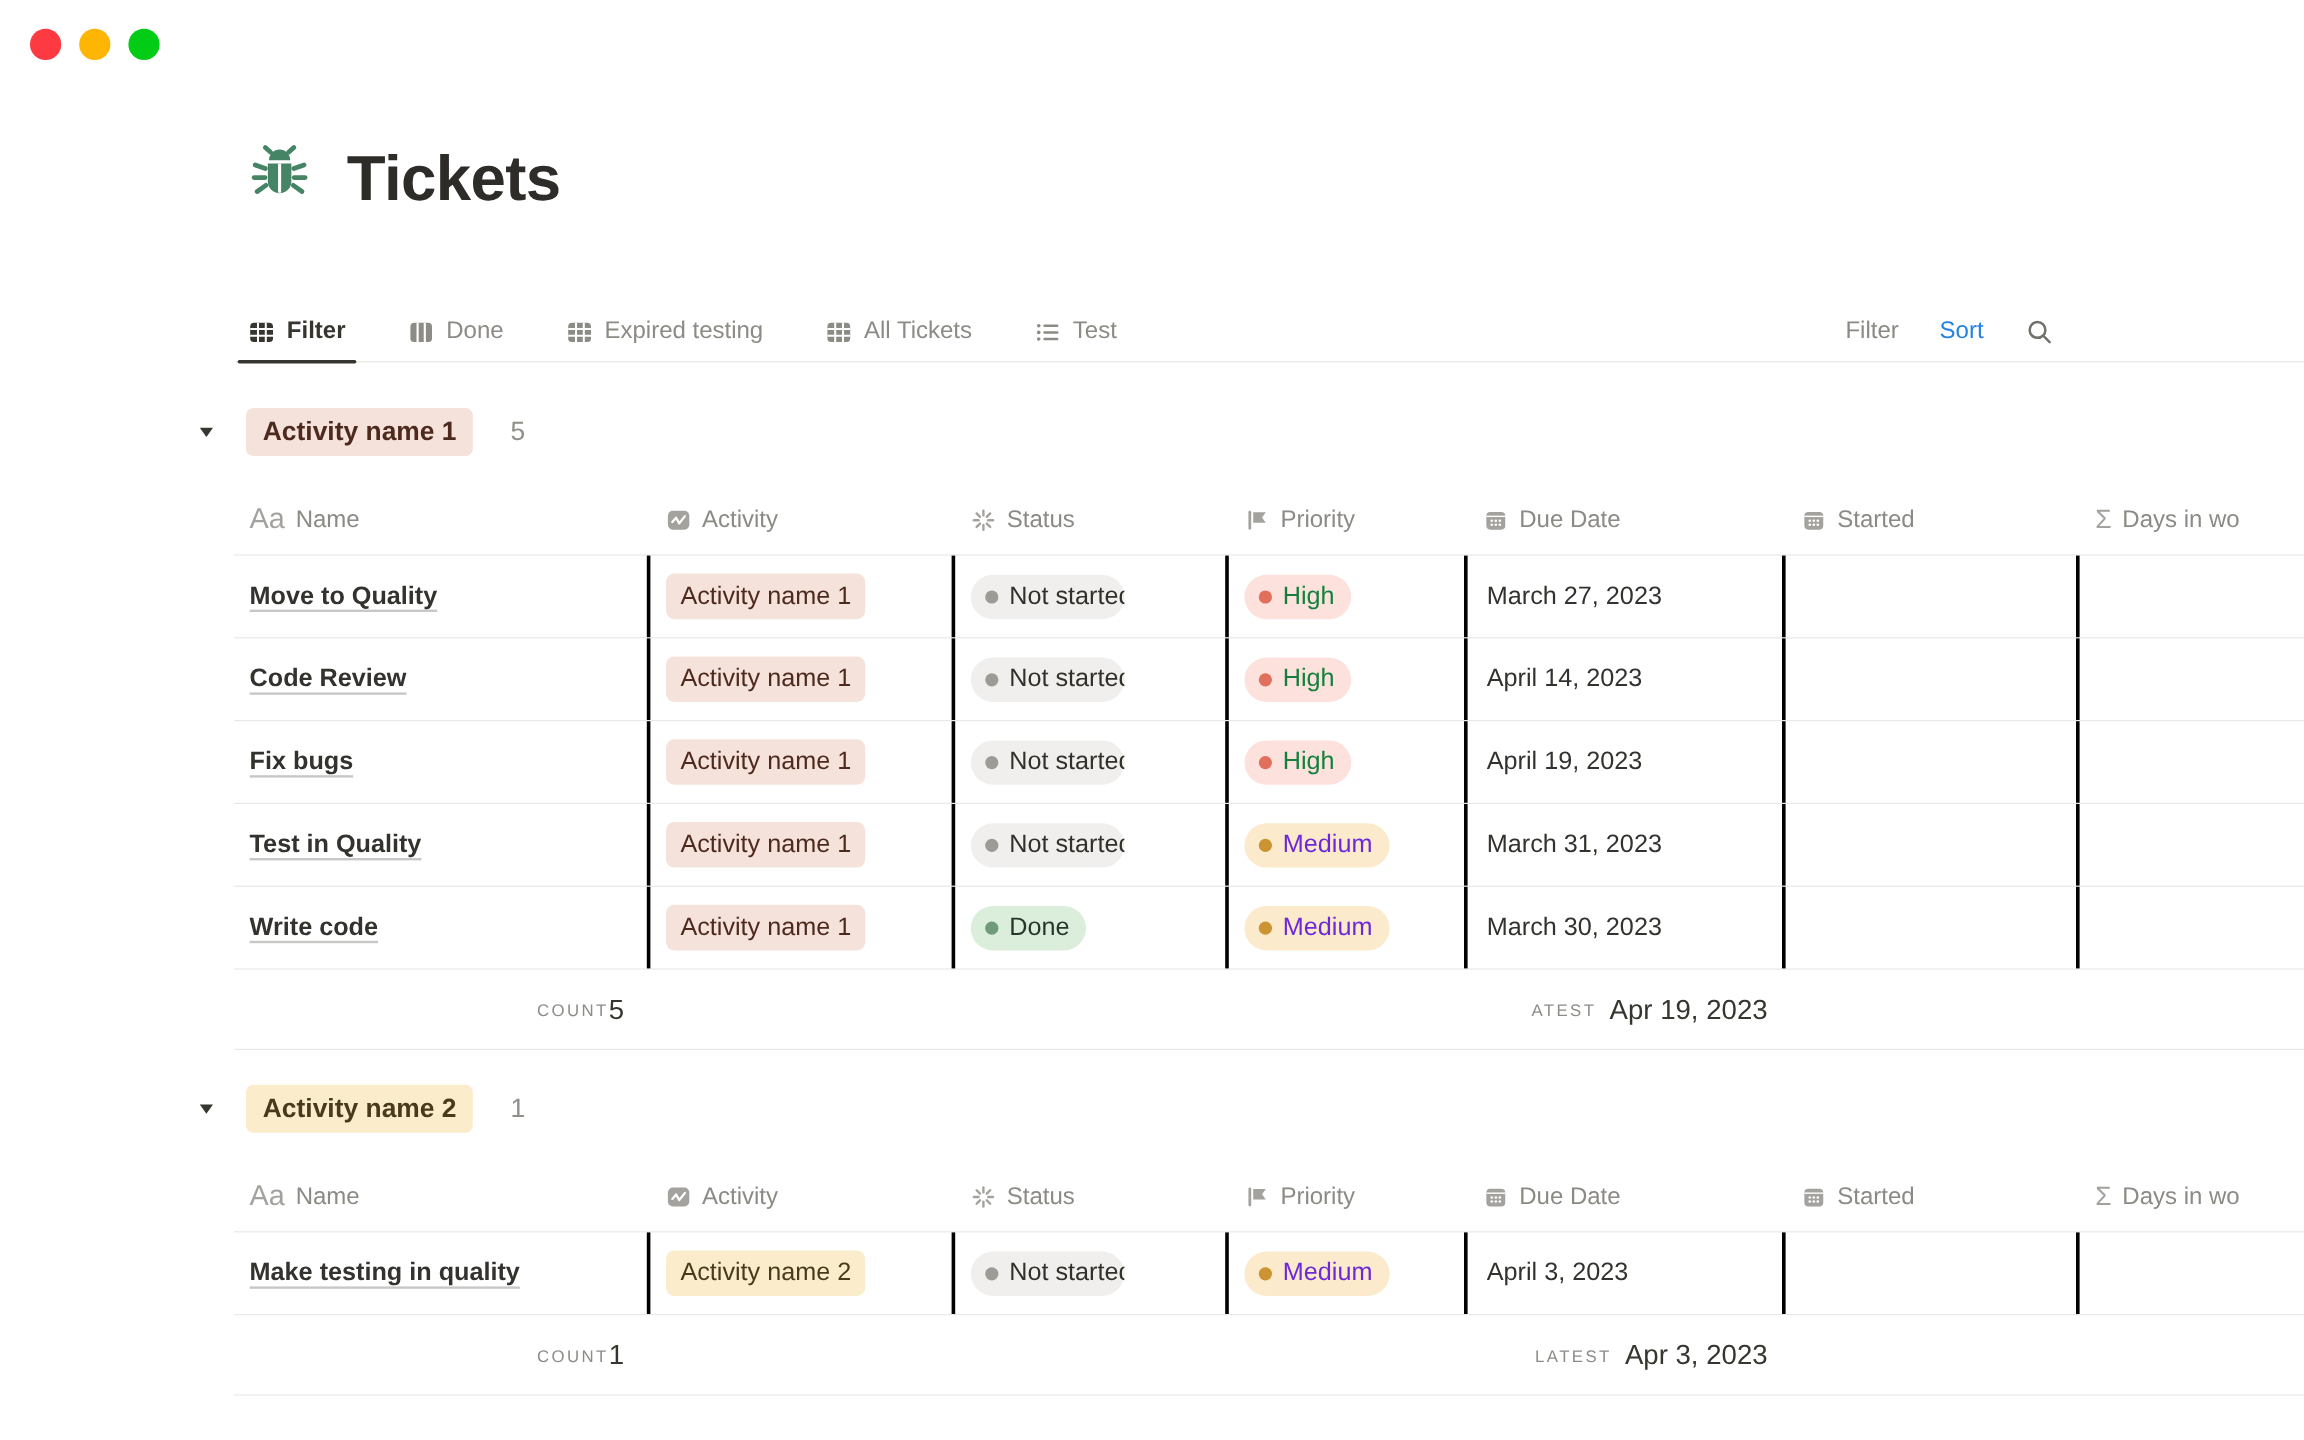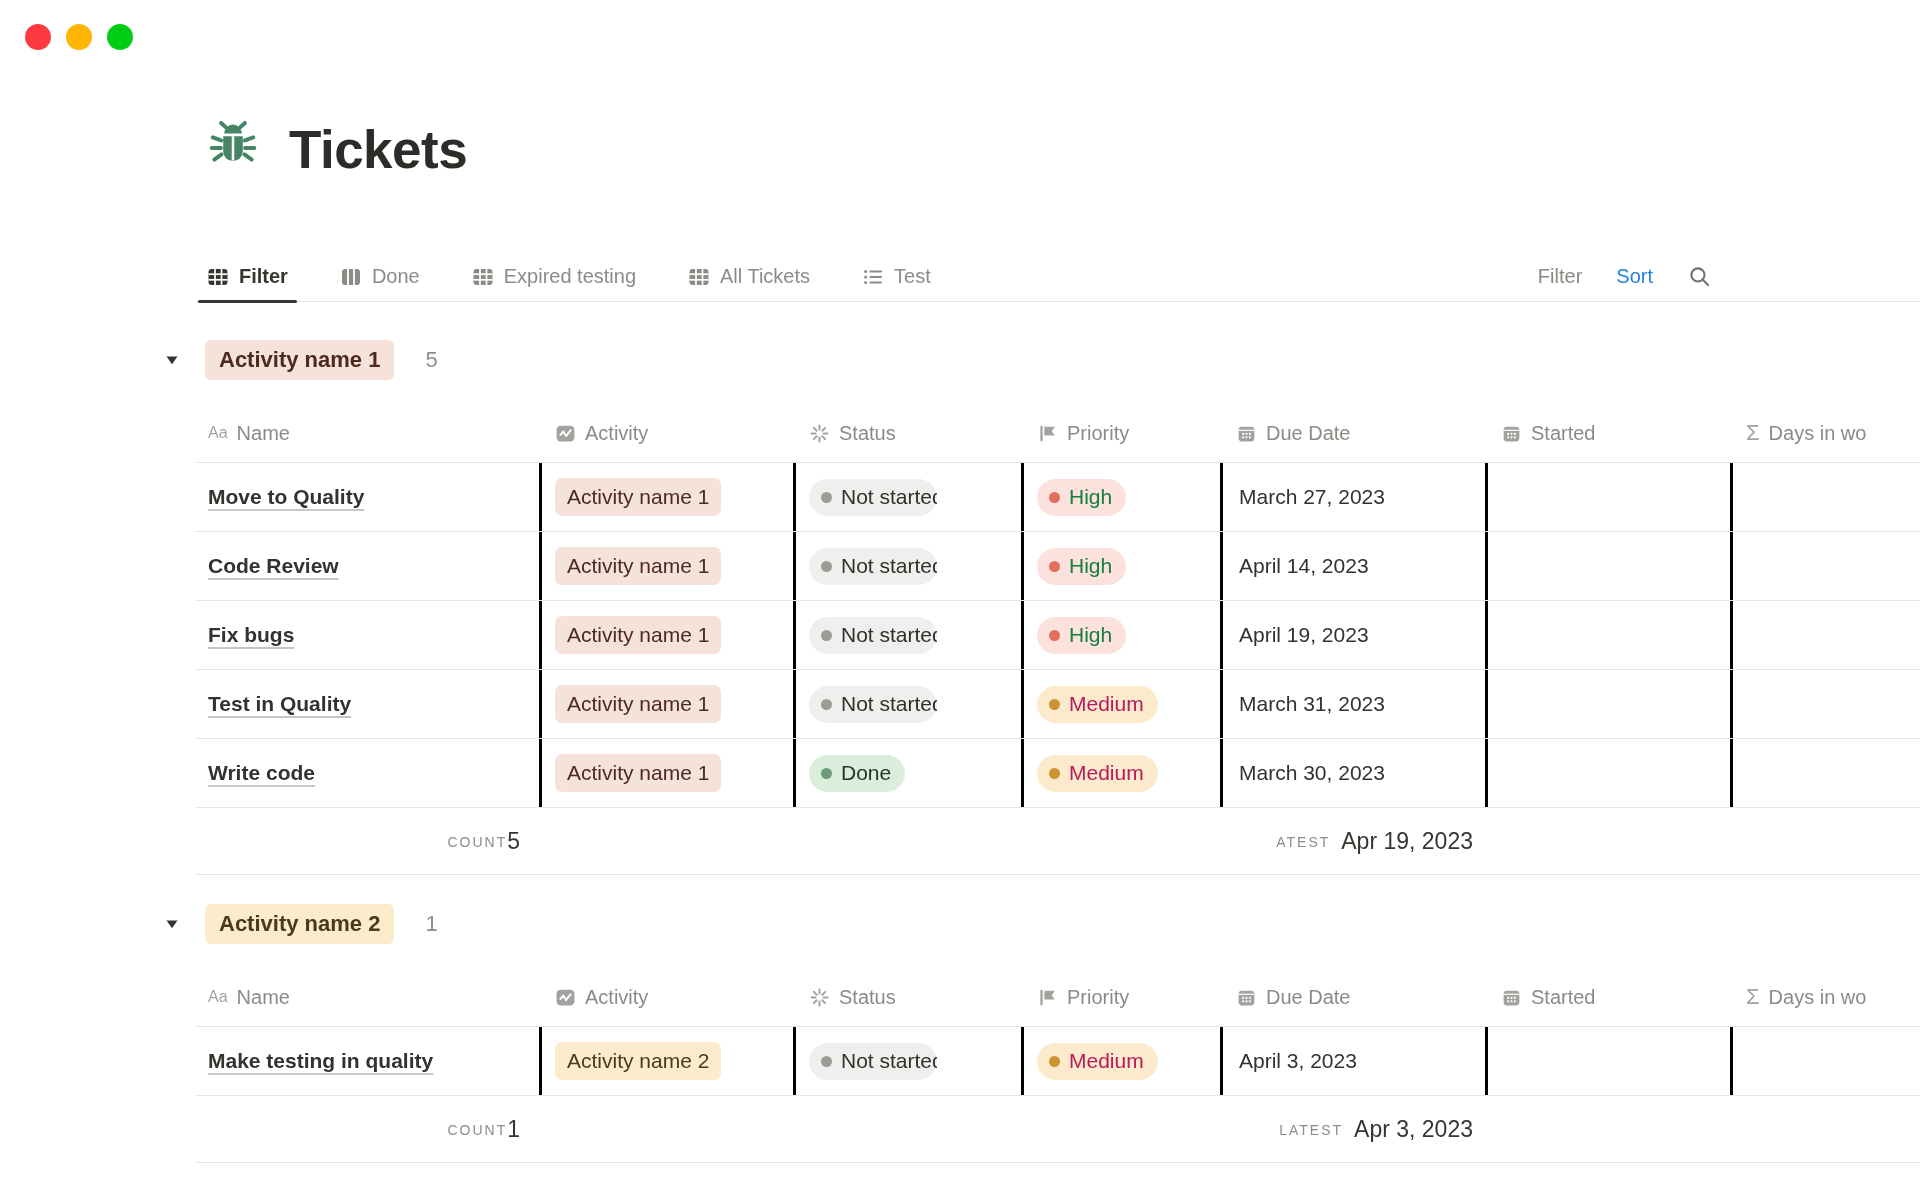--- a/index.html
+++ b/index.html
@@ -44,21 +44,21 @@
   .tag-yellow{background:#FBEDCB;color:#49391D;}
 
   
   .table{position:absolute;left:195px;right:0;}
   .t1{top:404px;} .t2{top:968px;}
   .grid{display:grid;grid-template-columns:347px 254px 228px 199px 265px 245px auto;}
   .thead{height:58px;border-bottom:1px solid #E8E8E6;}
   .th{display:flex;align-items:center;gap:9px;padding-left:13px;font-size:20px;color:#8C8A85;
       white-space:nowrap;overflow:hidden;cursor:pointer;}
   .th svg{width:21px;height:21px;flex:none;display:block;}
-  .glyph-aa{font-size:16px;color:#A4A29E;flex:none;}
+  .glyph-aa{font-size:24px;color:#A4A29E;flex:none;}
   .glyph-sum{font-size:22px;color:#A4A29E;flex:none;}
 
   .trow{height:68px;border-bottom:1px solid #E8E8E6;}
   .trow > .cell{display:flex;align-items:center;border-right:3px solid #000000;overflow:hidden;}
   .trow > .cell:last-child{border-right:none;}
   .c-name{padding-left:13px;}
   .name-text{font-size:21px;font-weight:600;color:#34322E;text-decoration:underline;
              text-decoration-color:rgba(55,53,47,0.28);text-decoration-thickness:1.5px;
              text-underline-offset:5px;white-space:nowrap;cursor:pointer;}
   .c-pad{padding-left:13px;}
@@ -70,21 +70,21 @@
   .pill{height:37px;display:inline-flex;align-items:center;border-radius:19px;
         padding-left:12px;font-size:21px;white-space:nowrap;cursor:pointer;}
   .pill .dot{width:11px;height:11px;border-radius:50%;flex:none;margin-right:9px;}
   .st-gray{background:#F0EFEE;color:#31302B;padding-right:0;}
   .st-gray .dot{background:#9D9B96;}
   .st-gray .pill-text{display:block;width:96px;overflow:hidden;}
   .st-green{background:#DBEDDB;color:#25382B;padding-right:14px;}
   .st-green .dot{background:#6E9B78;}
   .pr-red{background:#FCE1DC;color:#15803d;padding-right:14px;}
   .pr-red .dot{background:#E0705C;}
-  .pr-yellow{background:#FBEACB;color:#be185d;padding-right:14px;}
+  .pr-yellow{background:#FBEACB;color:#6d28d9;padding-right:14px;}
   .pr-yellow .dot{background:#CC9333;}
 
   .tfoot{height:66px;border-bottom:1px solid #E8E8E6;}
   .f-count{grid-column:1;display:flex;align-items:center;justify-content:flex-end;
            padding-right:22px;cursor:pointer;}
   .f-latest{grid-column:5;display:flex;align-items:center;justify-content:flex-end;
             padding-right:15px;gap:11px;overflow:hidden;white-space:nowrap;cursor:pointer;}
   .calc-label{font-size:14px;letter-spacing:2px;color:#8E8C88;position:relative;top:1px;}
   .calc-value{font-size:23px;color:#37352F;}
 </style>

